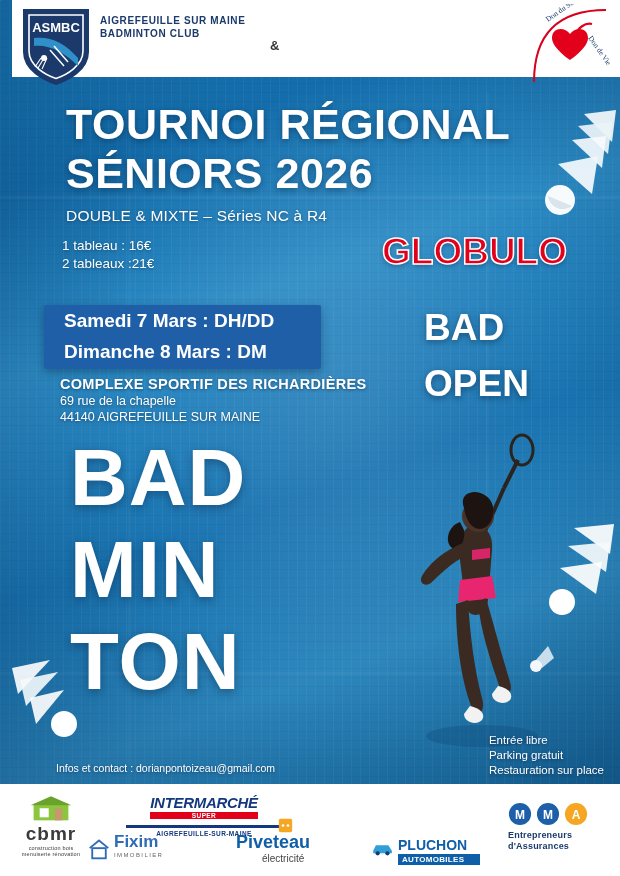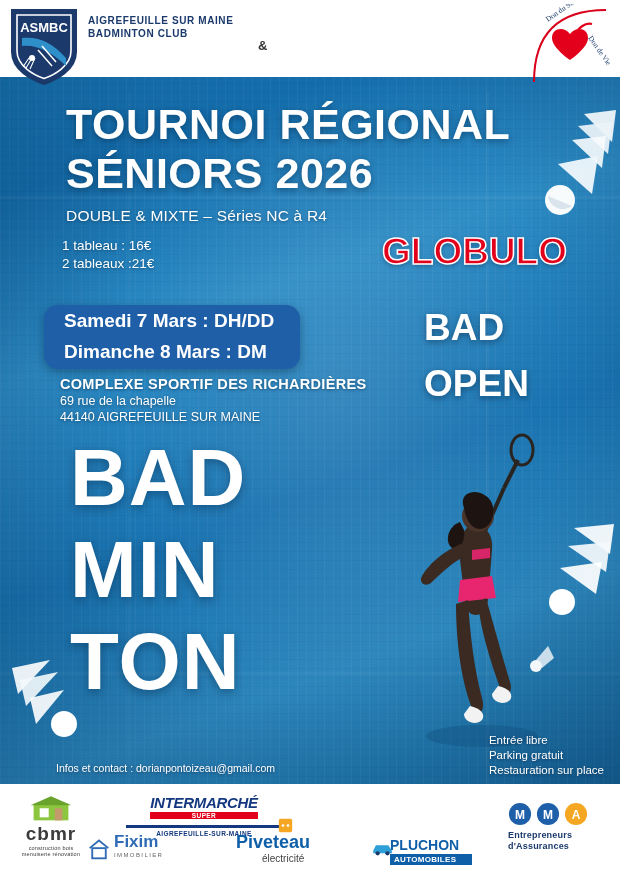--- a/index.html
+++ b/index.html
@@ -29,21 +29,21 @@
     pointer-events: none;
   }
   .vignette {
     position: absolute; inset: 0;
     background: radial-gradient(ellipse at 55% 45%, rgba(255,255,255,0.10) 0%, rgba(0,40,80,0.0) 45%, rgba(0,35,70,0.30) 100%);
     pointer-events: none;
   }
 
   
   .header {
-    position: absolute; top: 0; left: 0; right: 0; height: 77px;
+    position: absolute; top: 0; left: 12px; right: 0; height: 77px;
     background: #ffffff;
   }
   .asmbc-logo {
     position: absolute; left: 8px; top: 6px; width: 72px; height: 80px;
   }
   .club-name {
     position: absolute; left: 88px; top: 14px;
     font-size: 10px; color: #1b3a6b; letter-spacing: .6px; line-height: 13px;
     font-weight: bold;
   }
@@ -94,23 +94,23 @@
   }
   .bad-open {
     position: absolute; left: 424px; top: 300px;
     color: #ffffff; font-weight: bold; font-size: 37px; line-height: 56px;
     text-shadow: 0 2px 6px rgba(0,30,60,.5);
   }
 
   
   .date-box {
     position: absolute; left: 44px; top: 305px;
-    width: 256px; height: 64px;
+    width: 277px; height: 64px;
     background: #1f5fa8;
-    border-radius: 14px;
+    border-radius: 2px;
     box-shadow: 0 3px 10px rgba(0,25,50,.35);
   }
   .date-box .line {
     color: #ffffff; font-weight: bold; font-size: 19px;
     padding-left: 20px; line-height: 31px;
   }
   .venue {
     position: absolute; left: 60px; top: 376px;
     color: #ffffff; font-size: 14.5px; font-weight: bold;
     letter-spacing: .3px;
@@ -362,21 +362,21 @@
       <div class="piveteau-text">Piveteau</div>
       <div class="piveteau-sub" style="margin-left:26px;">électricité</div>
     </div>
 
     <div class="sp" style="left:372px;top:52px;width:140px;">
       <svg viewBox="0 0 24 18" style="width:22px;height:16px;position:absolute;left:0;top:4px;">
         <path d="M1 12 L4 6 H18 L22 12 V15 H1 Z" fill="#2f9fd8"></path>
         <circle cx="6" cy="15" r="2.4" fill="#1b3a6b"></circle>
           <circle cx="17" cy="15" r="2.4" fill="#1b3a6b"></circle>
       </svg>
-      <div style="margin-left:18px;">
+      <div style="margin-left:26px;">
         <span class="pluchon-text">PLUCHON</span>
         <span class="pluchon-band" style="display:block;width:82px;">AUTOMOBILES</span>
       </div>
     </div>
 
     <div class="sp" style="left:508px;top:18px;width:106px;">
       <div style="display:flex;gap:4px;">
         <svg viewBox="0 0 26 26" style="width:24px;height:24px;">
             <circle cx="13" cy="13" r="12" fill="#1e5fa9"></circle>
             <text x="13" y="18" font-size="13" font-weight="bold" fill="#fff" text-anchor="middle" font-family="Liberation Sans, sans-serif">M</text>

